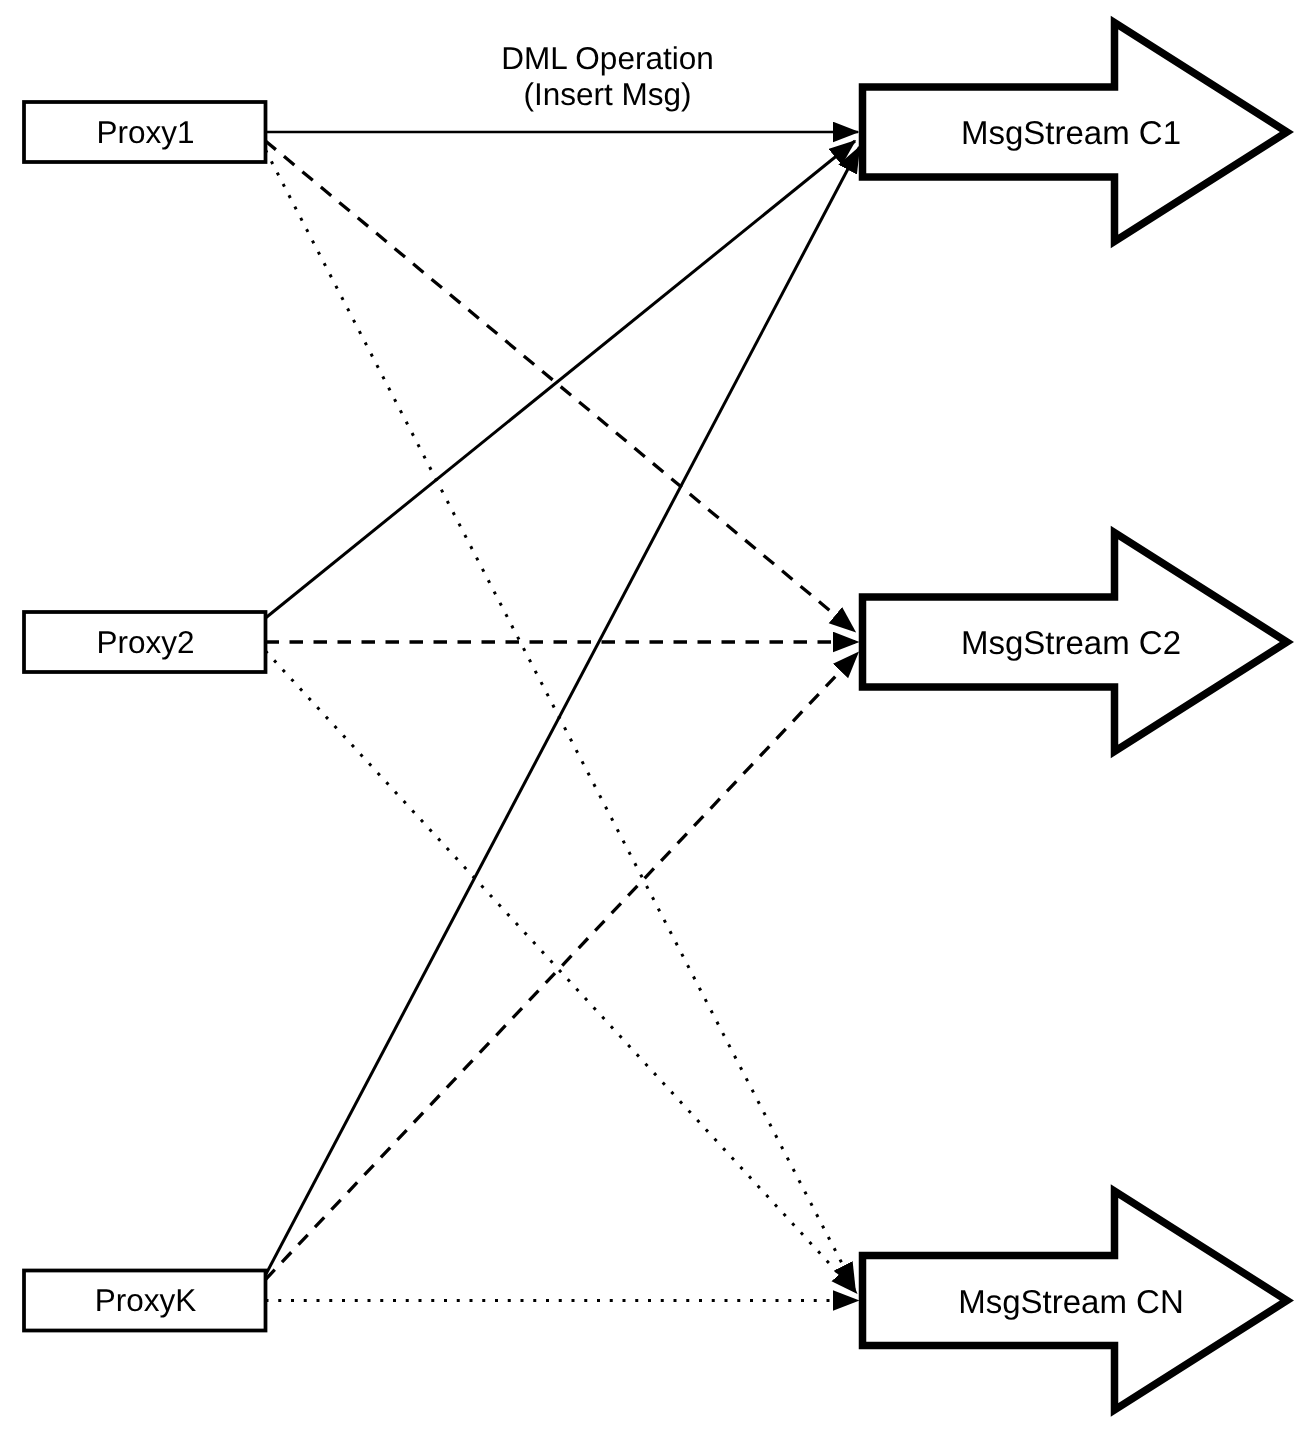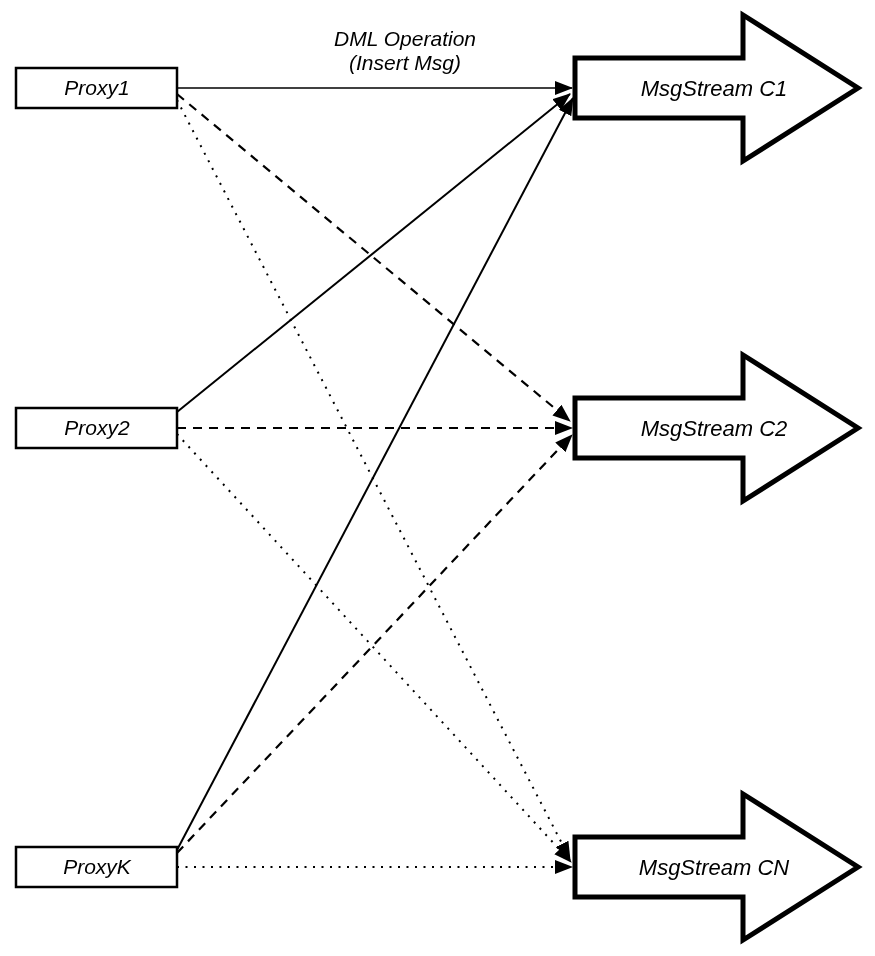--- a/index.html
+++ b/index.html
@@ -6,21 +6,20 @@
     margin: 0;
     padding: 0;
     background: #ffffff;
   }
   .canvas {
     position: relative;
     width: 875px;
     height: 956px;
     background: #ffffff;
     font-family: "Liberation Sans", sans-serif;
-    font-style: italic;
   }
   svg { display: block; }
   .conn { stroke: #000000; fill: none; }
   .conn.solid  { stroke-width: 1.6; }
   .conn.solid-diag { stroke-width: 2; }
   .conn.dashed { stroke-width: 2.2; stroke-dasharray: 9 7; }
   .conn.dotted { stroke-width: 2;   stroke-dasharray: 2 6.5; }
   .box {
     fill: #ffffff;
     stroke: #000000;

